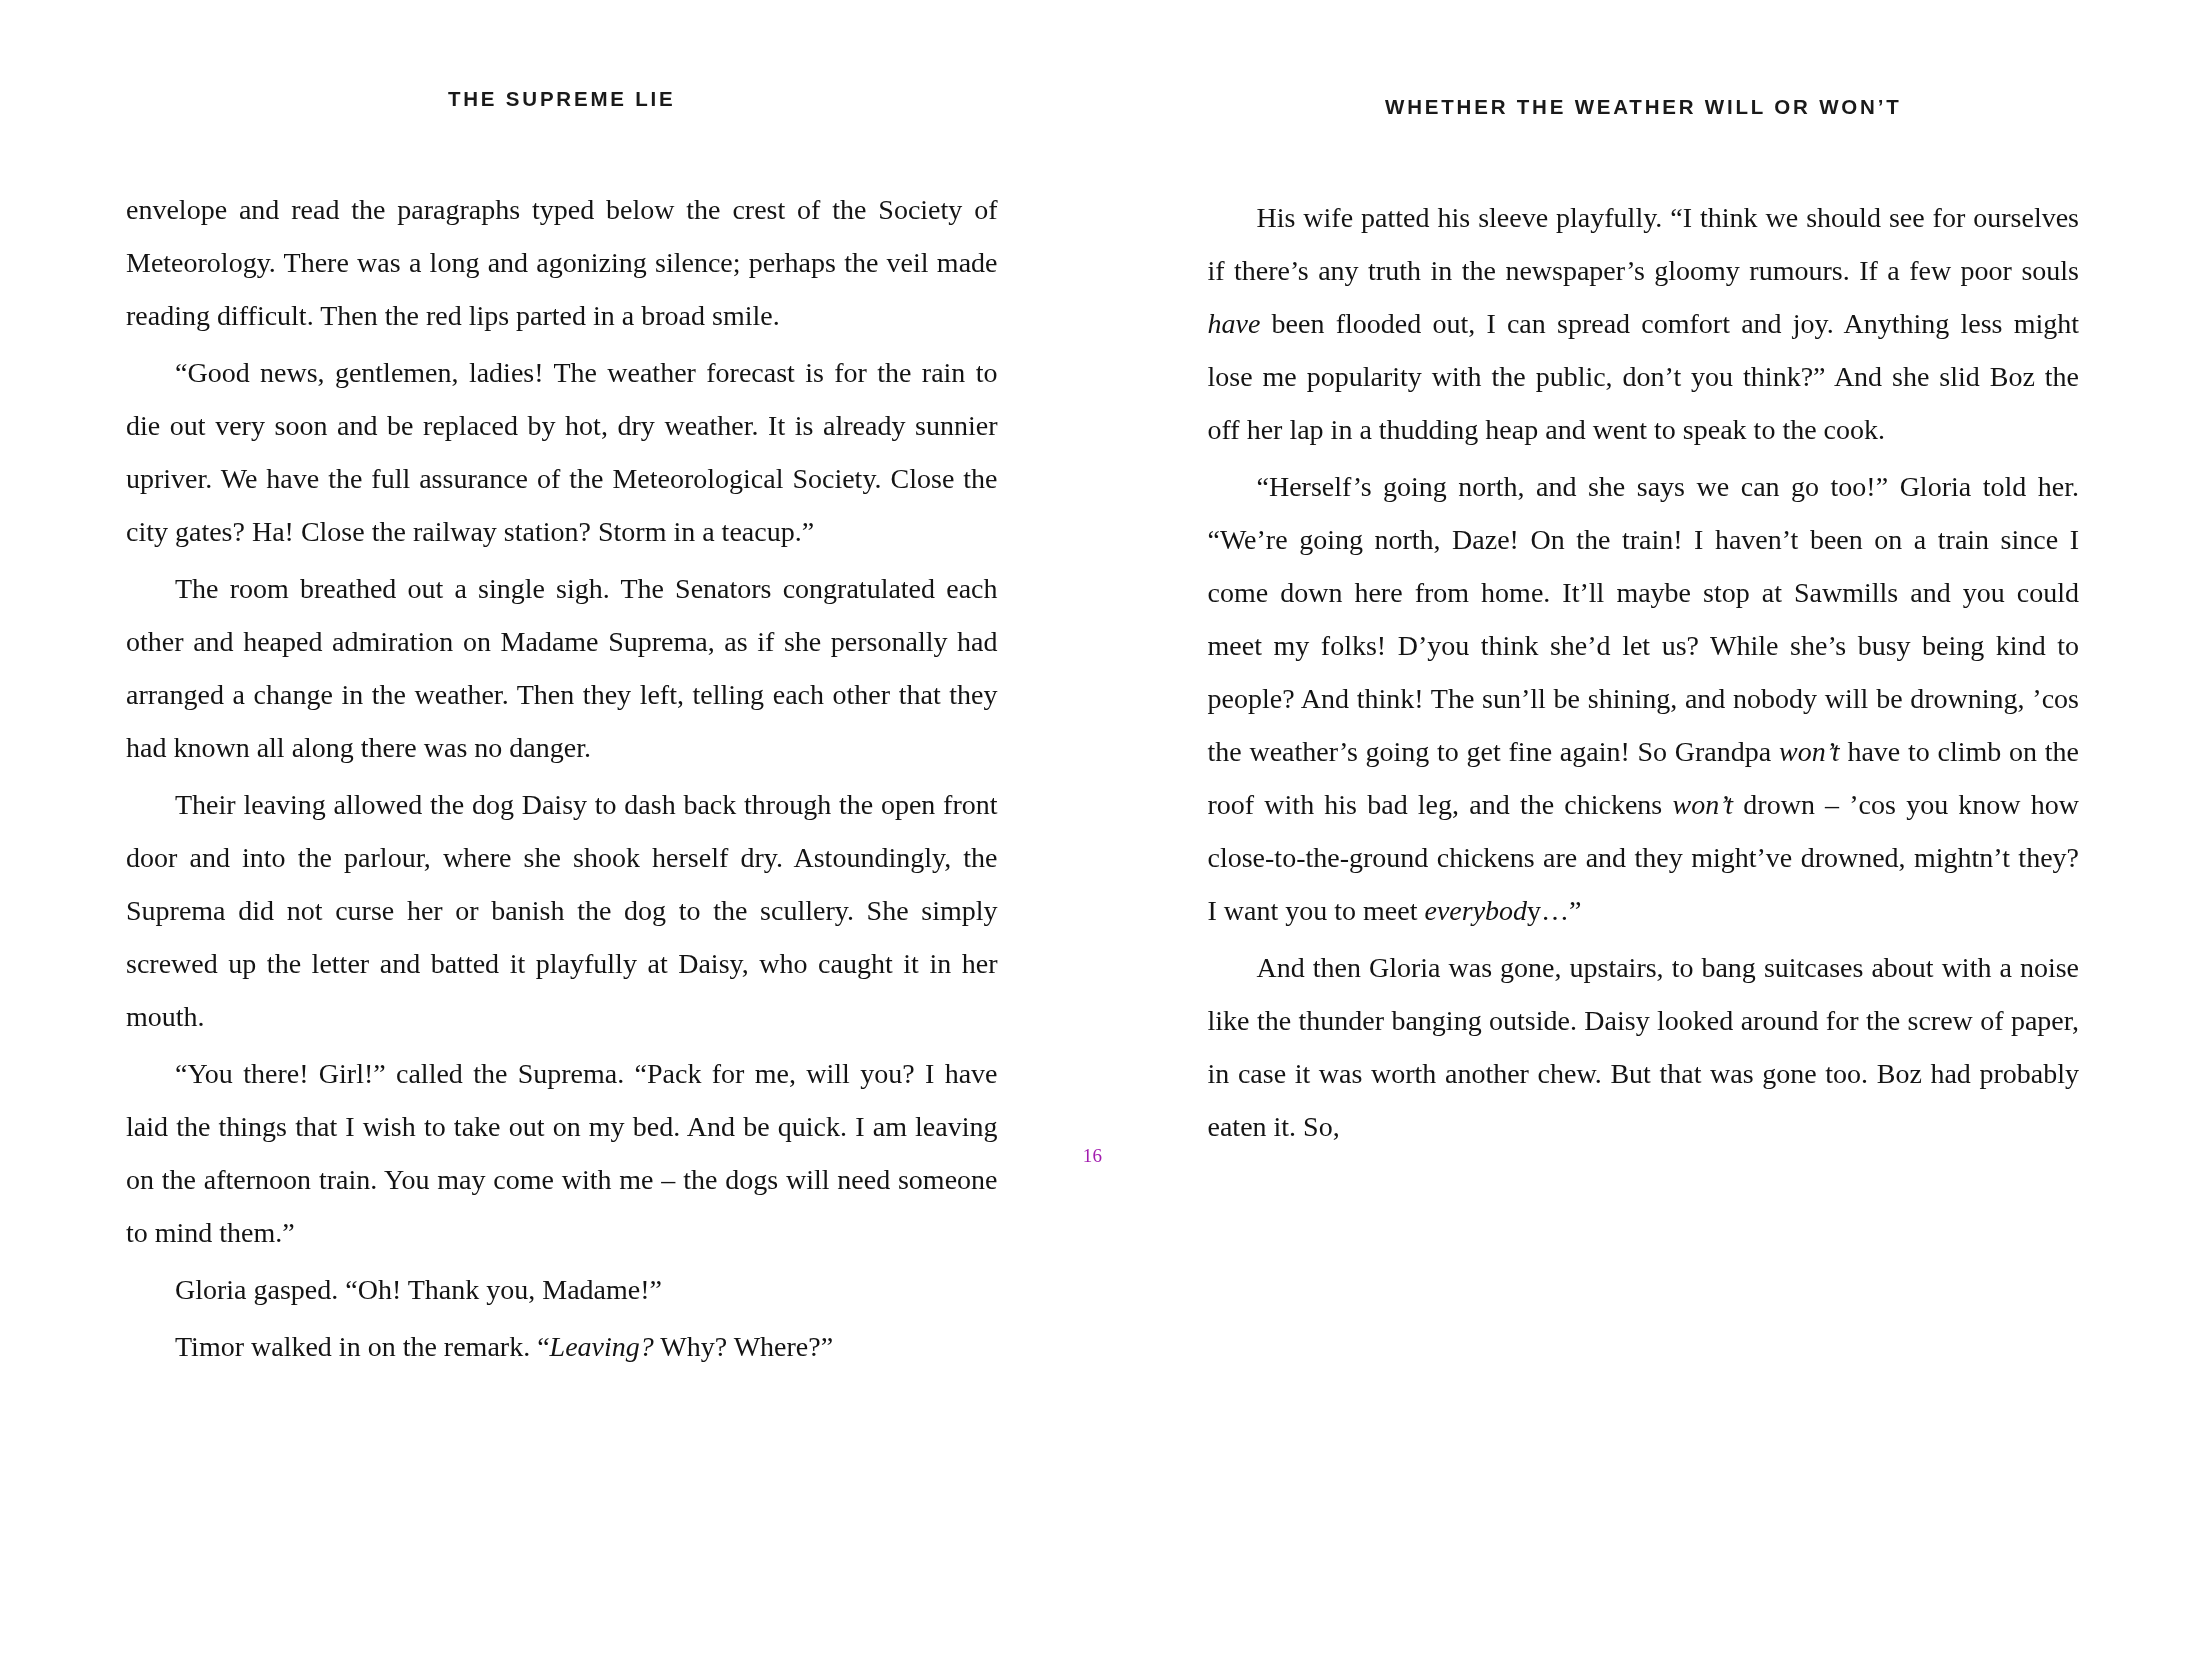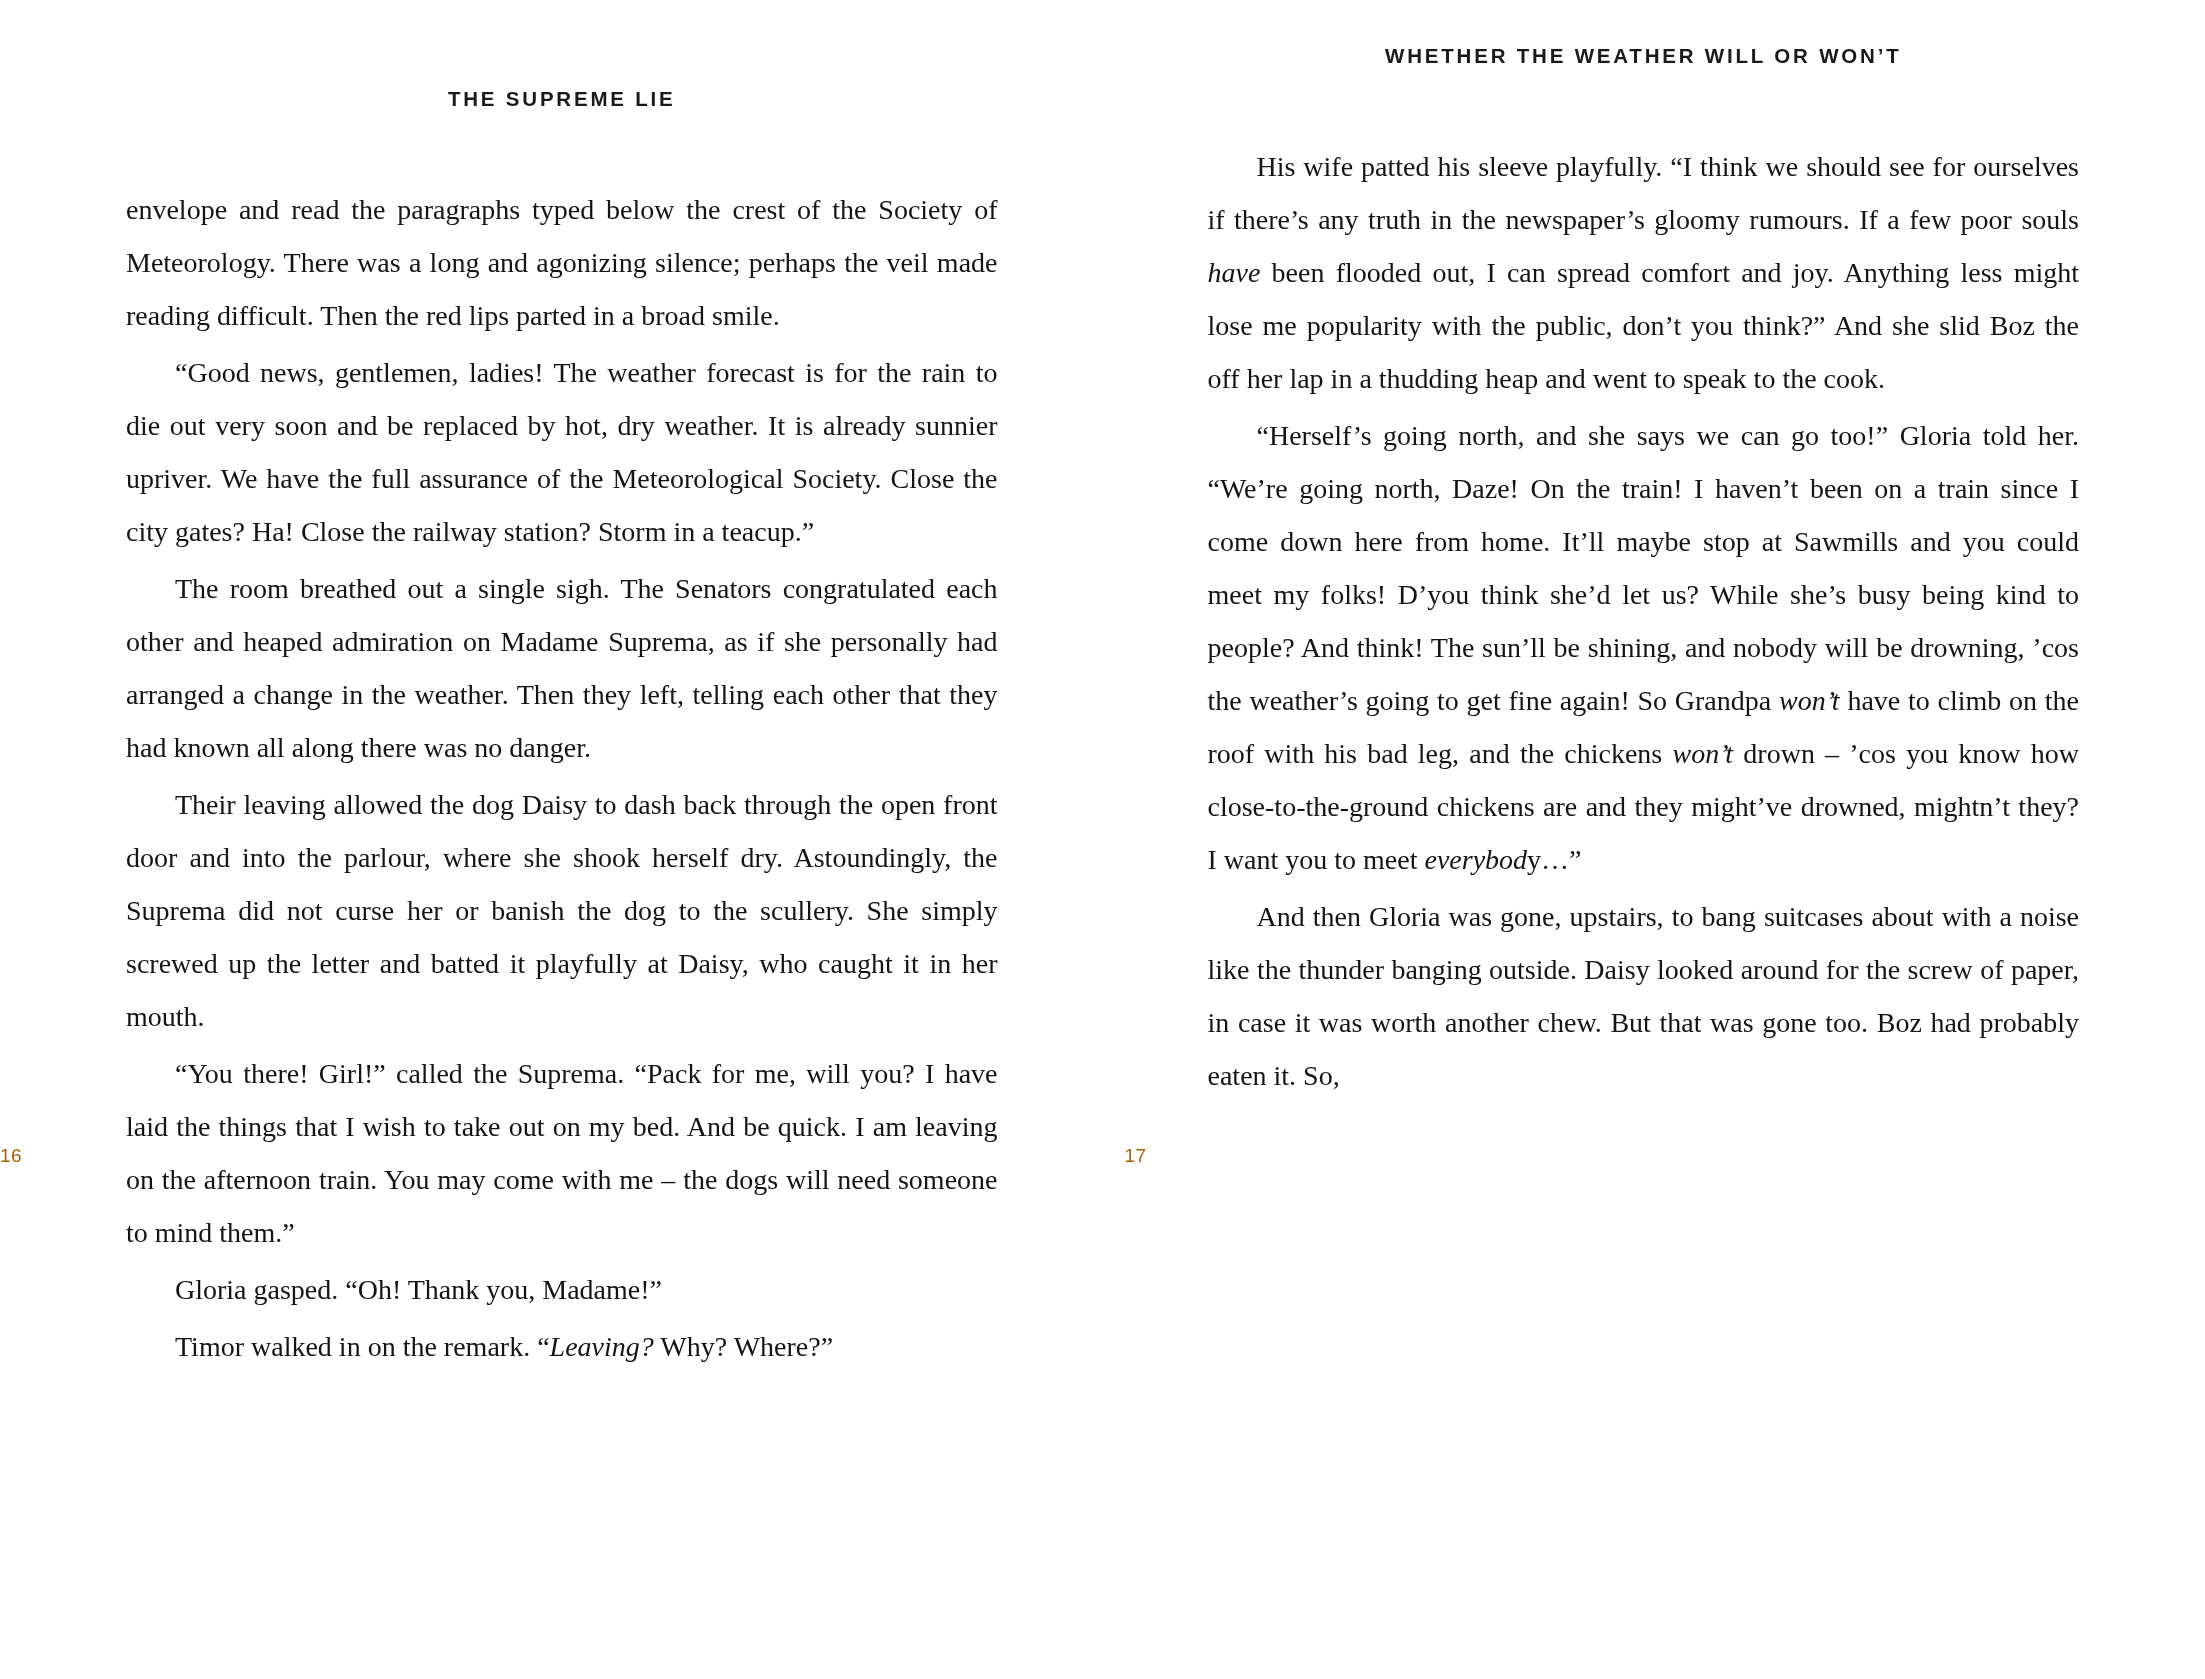--- a/index.html
+++ b/index.html
@@ -24,21 +24,21 @@
   .page {
     width: 1103px;
     height: 1244px;
     box-sizing: border-box;
     position: relative;
   }
   .page-left {
     padding: 87px 101px 0 122px;
   }
   .page-right {
-    padding: 44px 122px 0 101px;
+    padding: 95px 122px 0 101px;
   }
   .running-head {
     text-align: center;
     font-family: "Liberation Sans", sans-serif;
     font-size: 20.5px;
     letter-spacing: 2.8px;
     color: #1a1a1a;
     font-weight: 600;
     margin: 0 0 72px 0;
     white-space: nowrap;
@@ -59,24 +59,24 @@
     text-indent: 49px;
   }
   .body-text em {
     font-style: italic;
   }
   .folio {
     position: absolute;
     bottom: 77px;
     left: 0;
     width: 100%;
-    text-align: left;
-    font-family: Liberation Sans, sans-serif;
+    text-align: right;
+    font-family: Liberation Serif, serif;
     font-size: 19px;
-    color: #a16207;
+    color: #a21caf;
     letter-spacing: 0.4px;
   }
   .page-left .folio { padding-right: 22px; }
   .page-right .folio { padding-left: 22px; }
 </style>
 </head>
 <body>
 
 <div class="spread">
 

